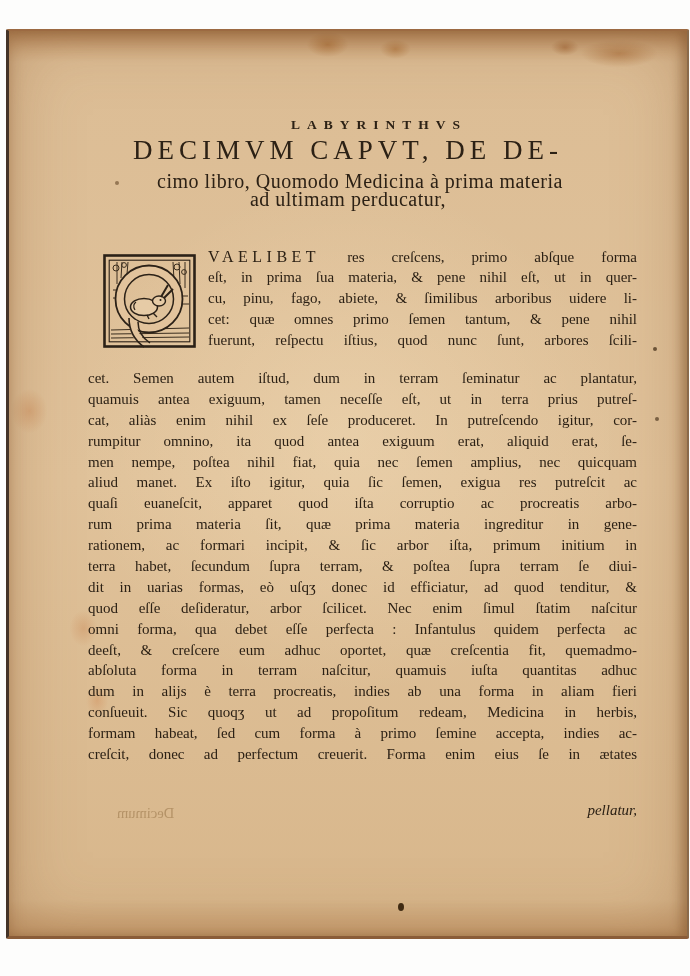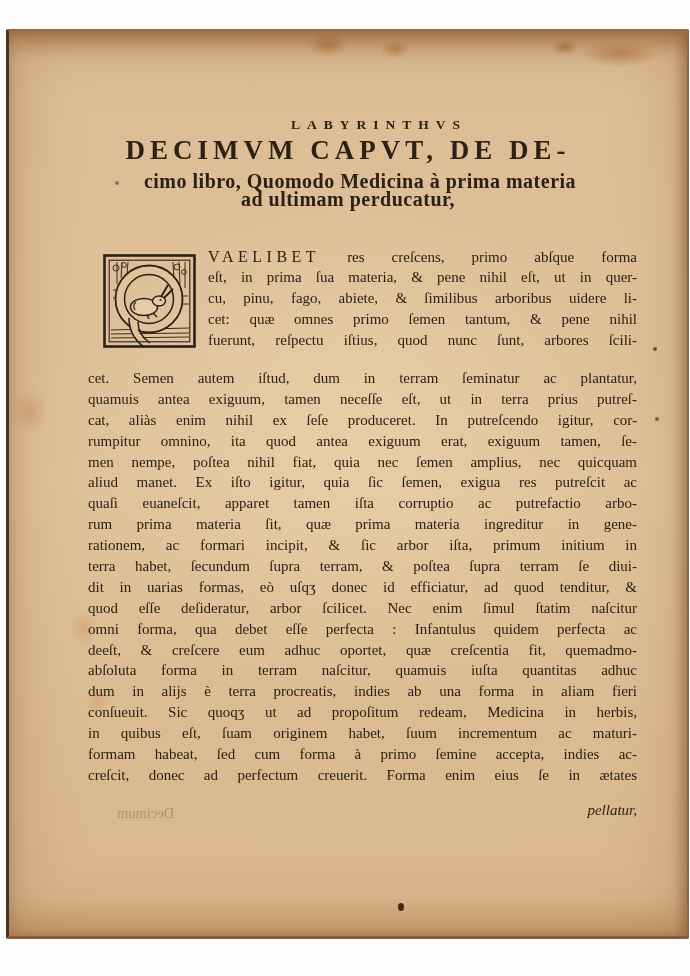--- a/index.html
+++ b/index.html
@@ -29,21 +29,21 @@
     background-color:var(--paper);
     border-left:3px solid #443327;
     border-top:2px solid #9c6a42;
     border-right:2px solid #8a6a4a;
     border-bottom:3px solid var(--edge);
     box-shadow:
       inset 0 0 70px rgba(140,90,45,.35),
       inset 0 10px 16px rgba(120,70,30,.35),
       inset -6px 0 10px rgba(120,80,40,.35);
   }
-  .centered{position:absolute;left:0;width:100%;text-align:center;color:var(--ink);font-weight:bold;}
+  .centered{position:absolute;left:0;width:100%;text-align:center;color:var(--ink);}
   .running-head{top:86px;font-size:13.5px;letter-spacing:7px;font-weight:bold;padding-left:31px;}
   .h1{top:104px;font-size:27px;letter-spacing:5px;}
   .h2{top:139px;font-size:20px;letter-spacing:0.5px;margin-left:12px;}
   .h3{top:157px;font-size:20px;letter-spacing:0.5px;}
   .dropcap{position:absolute;left:94px;top:223px;width:93px;height:94px;}
   .col{position:absolute;color:var(--ink);}
   .col-indent{left:199px;top:215px;width:429px;}
   .col-full{left:79px;top:320px;width:549px;margin-top:17px;}
   .line{
     font-size:15px;line-height:20.9px;height:20.9px;
@@ -130,35 +130,34 @@
         <div class="line">cet: quæ omnes primo ſemen tantum, &amp; pene nihil</div>
         <div class="line">fuerunt, reſpectu iſtius, quod nunc ſunt, arbores ſcili-</div>
       </div>
   </div>
 
   <div class="col col-full">
     <div>
         <div class="line">cet. Semen autem iſtud, dum in terram ſeminatur ac plantatur,</div>
         <div class="line">quamuis antea exiguum, tamen neceſſe eſt, ut in terra prius putreſ-</div>
         <div class="line">cat, aliàs enim nihil ex ſeſe produceret. In putreſcendo igitur, cor-</div>
-        <div class="line">rumpitur omnino, ita quod antea exiguum erat, exiguum tamen, ſe-</div>
+        <div class="line">rumpitur omnino, ita quod antea exiguum erat, aliquid erat, ſe-</div>
         <div class="line">men nempe, poſtea nihil fiat, quia nec ſemen amplius, nec quicquam</div>
         <div class="line">aliud manet. Ex iſto igitur, quia ſic ſemen, exigua res putreſcit ac</div>
-        <div class="line">quaſi euaneſcit, apparet tamen iſta corruptio ac putrefactio arbo-</div>
+        <div class="line">quaſi euaneſcit, apparet quod iſta corruptio ac procreatis arbo-</div>
         <div class="line">rum prima materia ſit, quæ prima materia ingreditur in gene-</div>
         <div class="line">rationem, ac formari incipit, &amp; ſic arbor iſta, primum initium in</div>
         <div class="line">terra habet, ſecundum ſupra terram, &amp; poſtea ſupra terram ſe diui-</div>
         <div class="line">dit in uarias formas, eò uſqʒ donec id efficiatur, ad quod tenditur, &amp;</div>
         <div class="line">quod eſſe deſideratur, arbor ſcilicet. Nec enim ſimul ſtatim naſcitur</div>
         <div class="line">omni forma, qua debet eſſe perfecta : Infantulus quidem perfecta ac</div>
         <div class="line">deeſt, &amp; creſcere eum adhuc oportet, quæ creſcentia fit, quemadmo-</div>
         <div class="line">abſoluta forma in terram naſcitur, quamuis iuſta quantitas adhuc</div>
         <div class="line">dum in alijs è terra procreatis, indies ab una forma in aliam fieri</div>
         <div class="line">conſueuit. Sic quoqʒ ut ad propoſitum redeam, Medicina in herbis,</div>
-        <div class="line">in quibus eſt, ſuam originem habet, ſuum incrementum ac maturi-</div>
         <div class="line">formam habeat, ſed cum forma à primo ſemine accepta, indies ac-</div>
         <div class="line">creſcit, donec ad perfectum creuerit. Forma enim eius ſe in ætates</div>
       </div>
   </div>
 
   <div class="catchword">pellatur,</div>
   <div class="show-through">Decimum</div>
 
   <div class="speck speck-a"></div>
   <div class="speck speck-b"></div>

